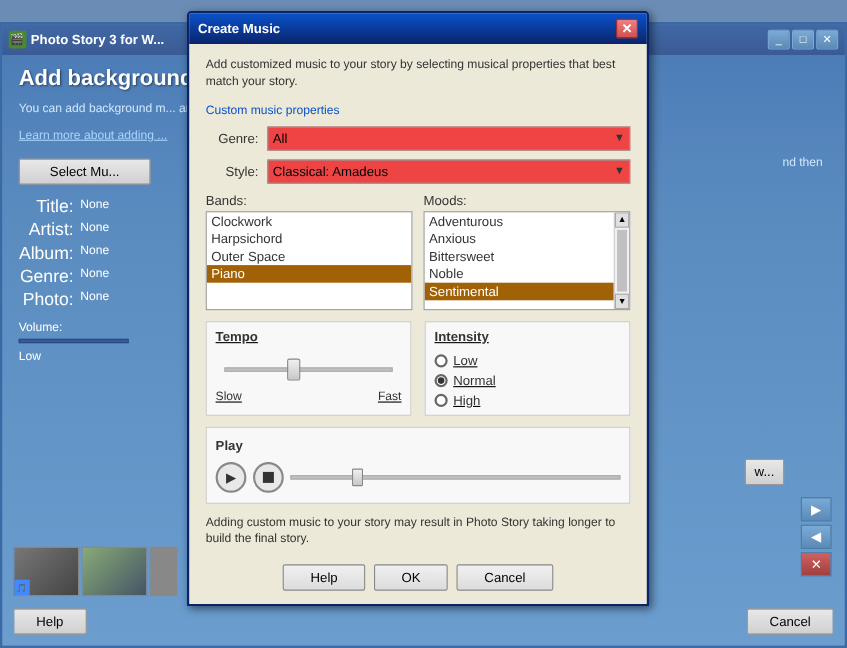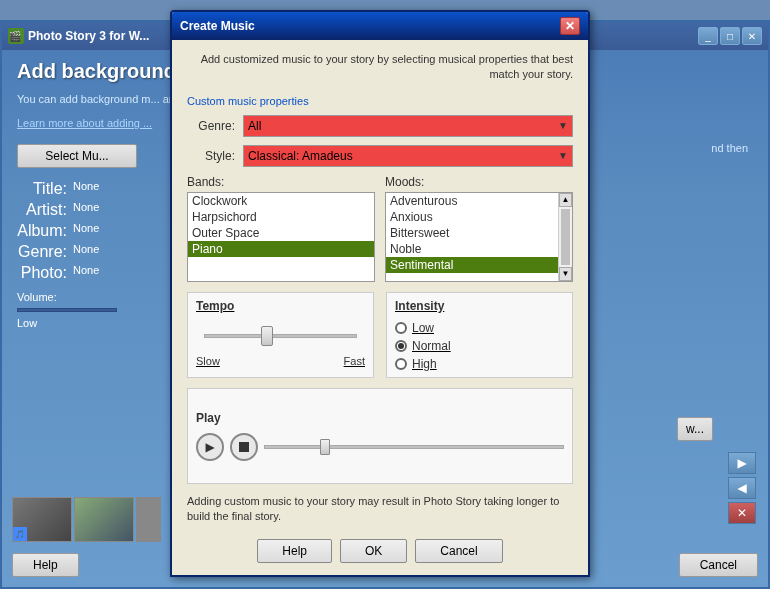--- a/index.html
+++ b/index.html
@@ -296,21 +296,20 @@
 
     .modal-body {
       padding: 12px 15px;
     }
 
     .modal-description {
       font-size: 11px;
       color: #333;
       margin-bottom: 12px;
       line-height: 1.4;
-      text-align: right;
     }
 
     .section-header {
       color: #0a52cc;
       font-size: 11px;
       font-weight: normal;
       margin-bottom: 8px;
     }
 
     .form-row {
@@ -371,21 +370,21 @@
     }
 
     .listbox-item {
       padding: 1px 4px;
       font-size: 12px;
       cursor: pointer;
       color: #333;
     }
 
     .listbox-item.selected {
-      background: #4d7c0f;
+      background: #a16207;
       color: white;
     }
 
     .listbox-scrollbar {
       position: absolute;
       right: 0;
       top: 0;
       width: 14px;
       height: 100%;
       background: #f0f0f0;
@@ -500,21 +499,21 @@
     .radio-inner {
       width: 6px;
       height: 6px;
       border-radius: 50%;
       background: #333;
     }
 
     
     .play-section {
       border: 1px solid #ccc;
-      padding: 22px 8px;
+      padding: 9px 8px;
       background: #f8f8f8;
       margin-bottom: 10px;
     }
 
     .play-controls {
       display: flex;
       align-items: center;
       gap: 6px;
     }
 

